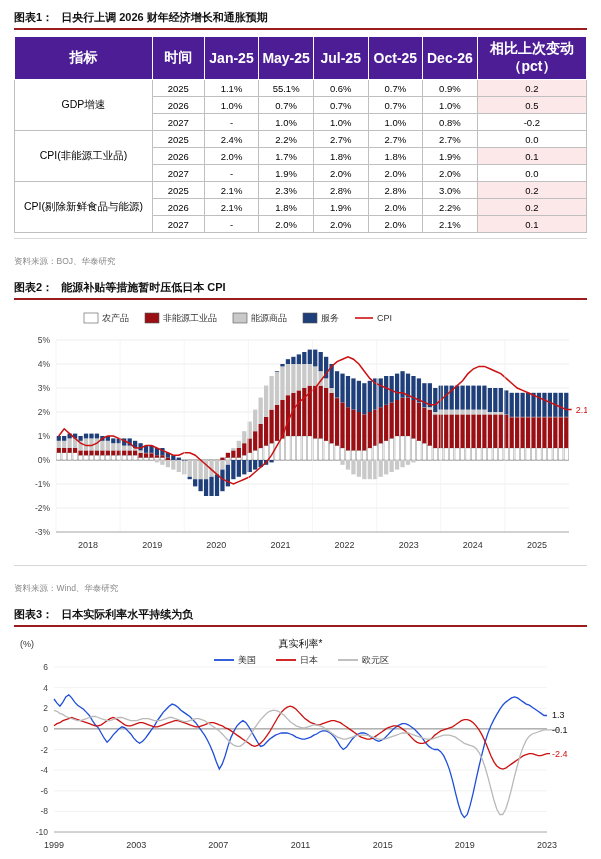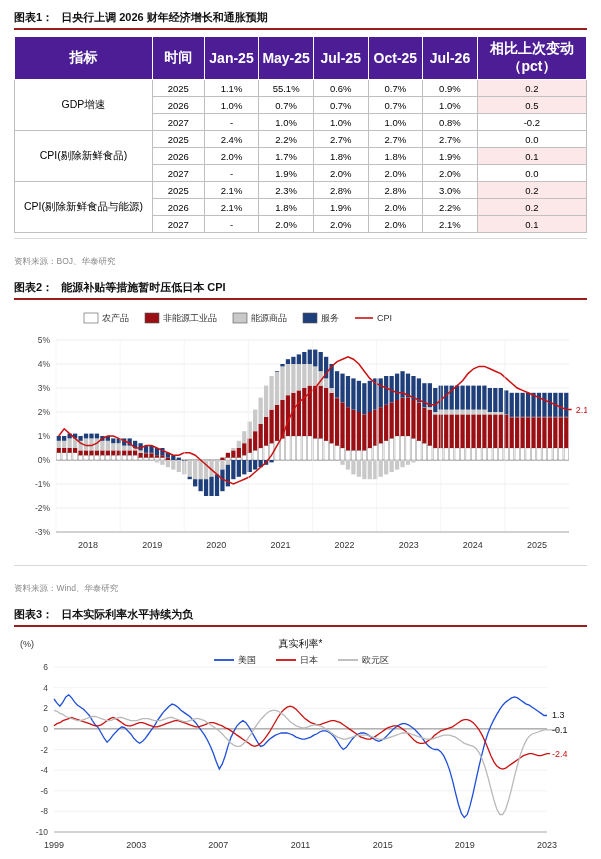--- a/index.html
+++ b/index.html
@@ -62,21 +62,21 @@
 
     <table class="t1">
       <thead>
         <tr>
           <th style="width:24%">指标</th>
           <th style="width:9%">时间</th>
           <th style="width:9.5%">Jan-25</th>
           <th style="width:9.5%">May-25</th>
           <th style="width:9.5%">Jul-25</th>
           <th style="width:9.5%">Oct-25</th>
-          <th style="width:9.5%">Jul-26</th>
+          <th style="width:9.5%">Dec-26</th>
           <th style="width:19%">相比上次变动（pct）</th>
         </tr>
       </thead>
       <tbody>
 
         <tr>
           <td class="lbl" rowspan="3">GDP增速</td>
           <td>2025</td>
           <td>1.1%</td>
           <td>55.1%</td>
@@ -98,21 +98,21 @@
           <td>2027</td>
           <td>-</td>
           <td>1.0%</td>
           <td>1.0%</td>
           <td>1.0%</td>
           <td>0.8%</td>
           <td>-0.2</td>
         </tr>
 
         <tr>
-          <td class="lbl" rowspan="3">CPI(剔除新鲜食品)</td>
+          <td class="lbl" rowspan="3">CPI(非能源工业品)</td>
           <td>2025</td>
           <td>2.4%</td>
           <td>2.2%</td>
           <td>2.7%</td>
           <td>2.7%</td>
           <td>2.7%</td>
           <td>0.0</td>
         </tr>
         <tr>
           <td>2026</td>

